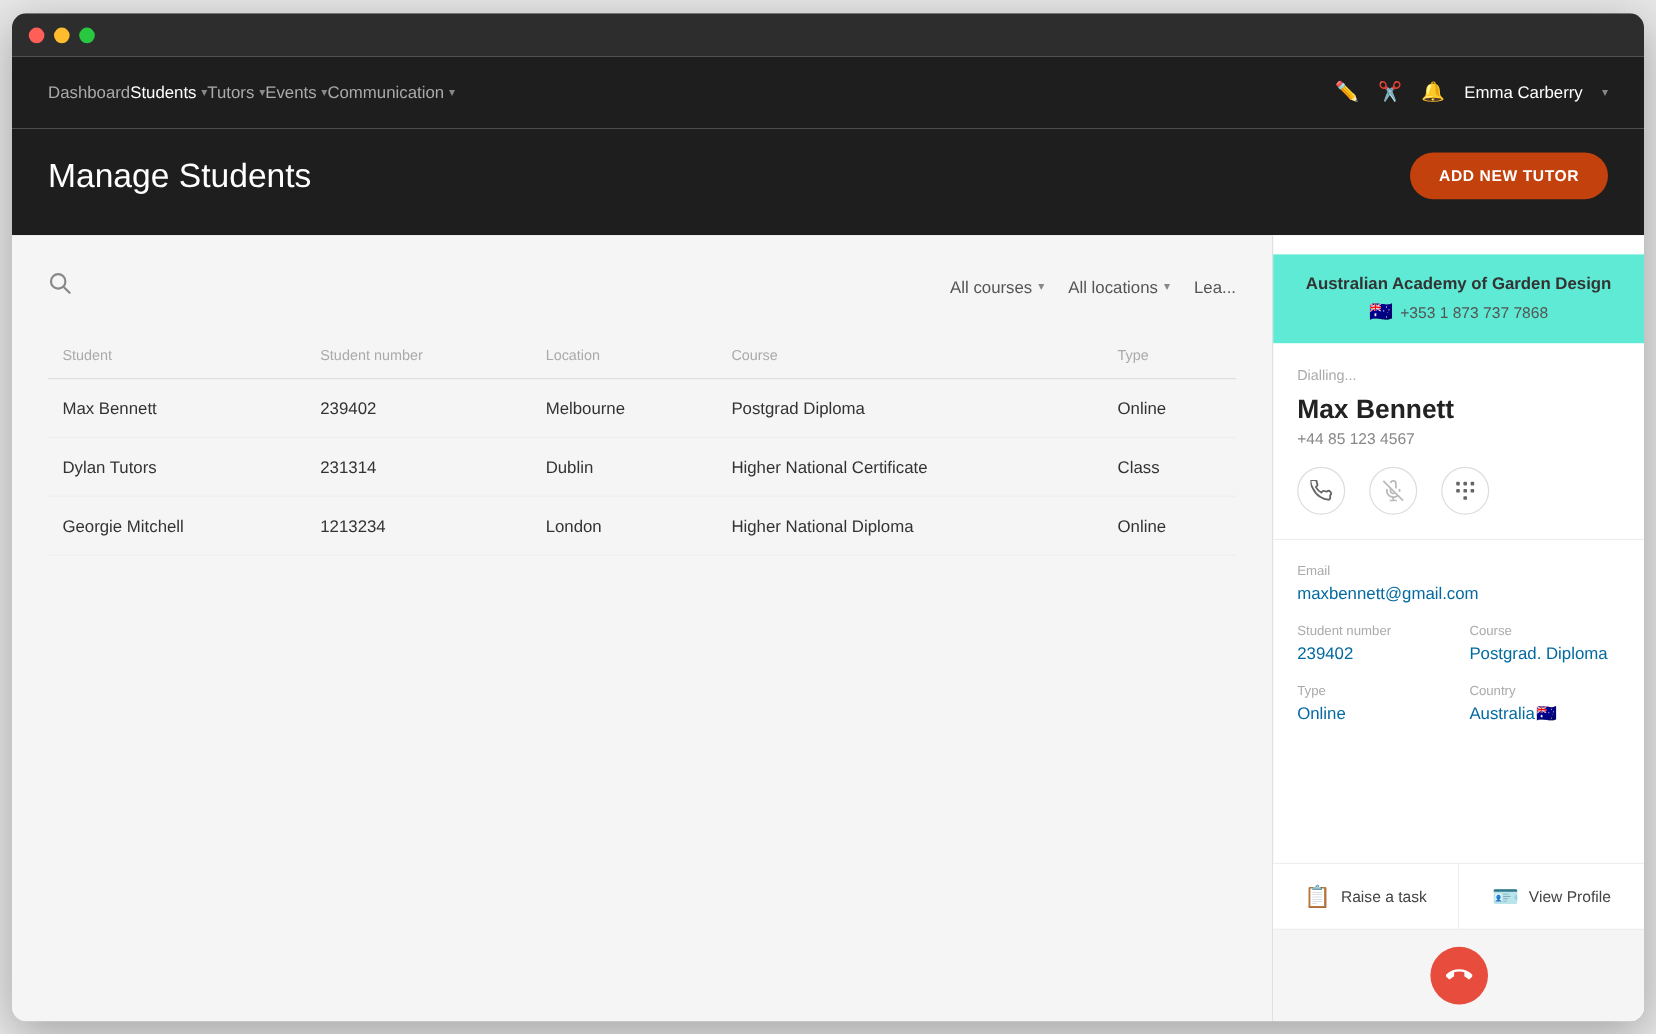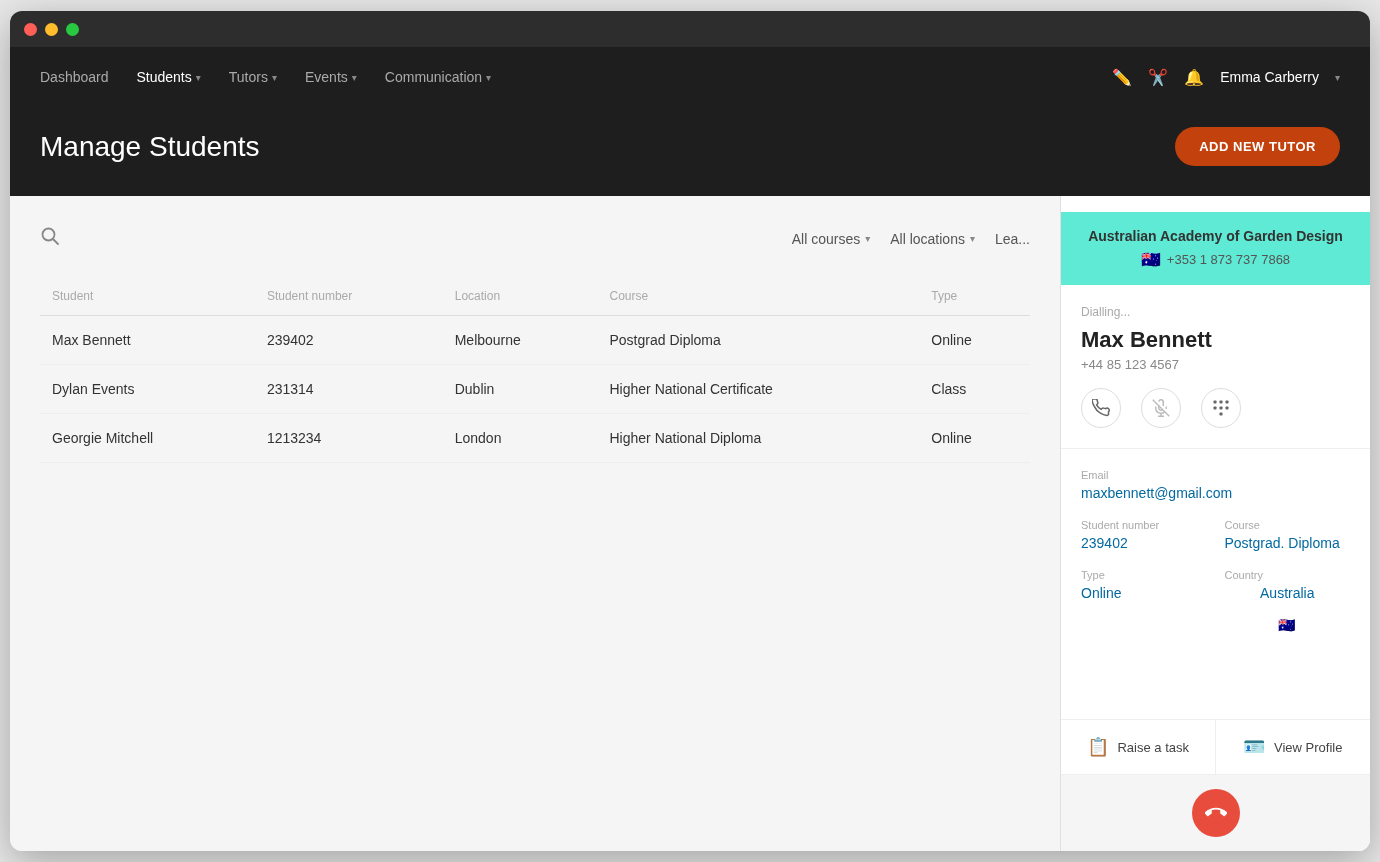--- a/index.html
+++ b/index.html
@@ -43,21 +43,20 @@
       background: #1e1e1e;
       height: 60px;
       display: flex;
       align-items: center;
       padding: 0 30px;
       flex-shrink: 0;
     }
     .nav-left {
       display: flex;
       align-items: center;
-      gap: 28px;
       flex: 1;
     }
     .nav-item {
       color: #aaa;
       font-size: 14px;
       cursor: pointer;
       display: flex;
       align-items: center;
       gap: 4px;
     }
@@ -262,22 +261,21 @@
     }
     .detail-grid {
       display: grid;
       grid-template-columns: 1fr 1fr;
       gap: 18px;
       margin-bottom: 18px;
     }
     .country-flag {
       display: flex;
       align-items: center;
-      gap: 16px;
-      flex-direction: column;
+      gap: 1px;
     }
 
     .panel-actions {
       display: flex;
       border-top: 1px solid #eee;
     }
     .action-btn {
       flex: 1;
       padding: 16px;
       display: flex;
@@ -406,21 +404,21 @@
         </thead>
         <tbody id="table-body">
         <tr>
               <td>Max Bennett</td>
               <td>239402</td>
               <td>Melbourne</td>
               <td>Postgrad Diploma</td>
               <td>Online</td>
             </tr>
             <tr>
-              <td>Dylan Events</td>
+              <td>Dylan Tutors</td>
               <td>231314</td>
               <td>Dublin</td>
               <td>Higher National Certificate</td>
               <td>Class</td>
             </tr>
             <tr>
               <td>Georgie Mitchell</td>
               <td>1213234</td>
               <td>London</td>
               <td>Higher National Diploma</td>

